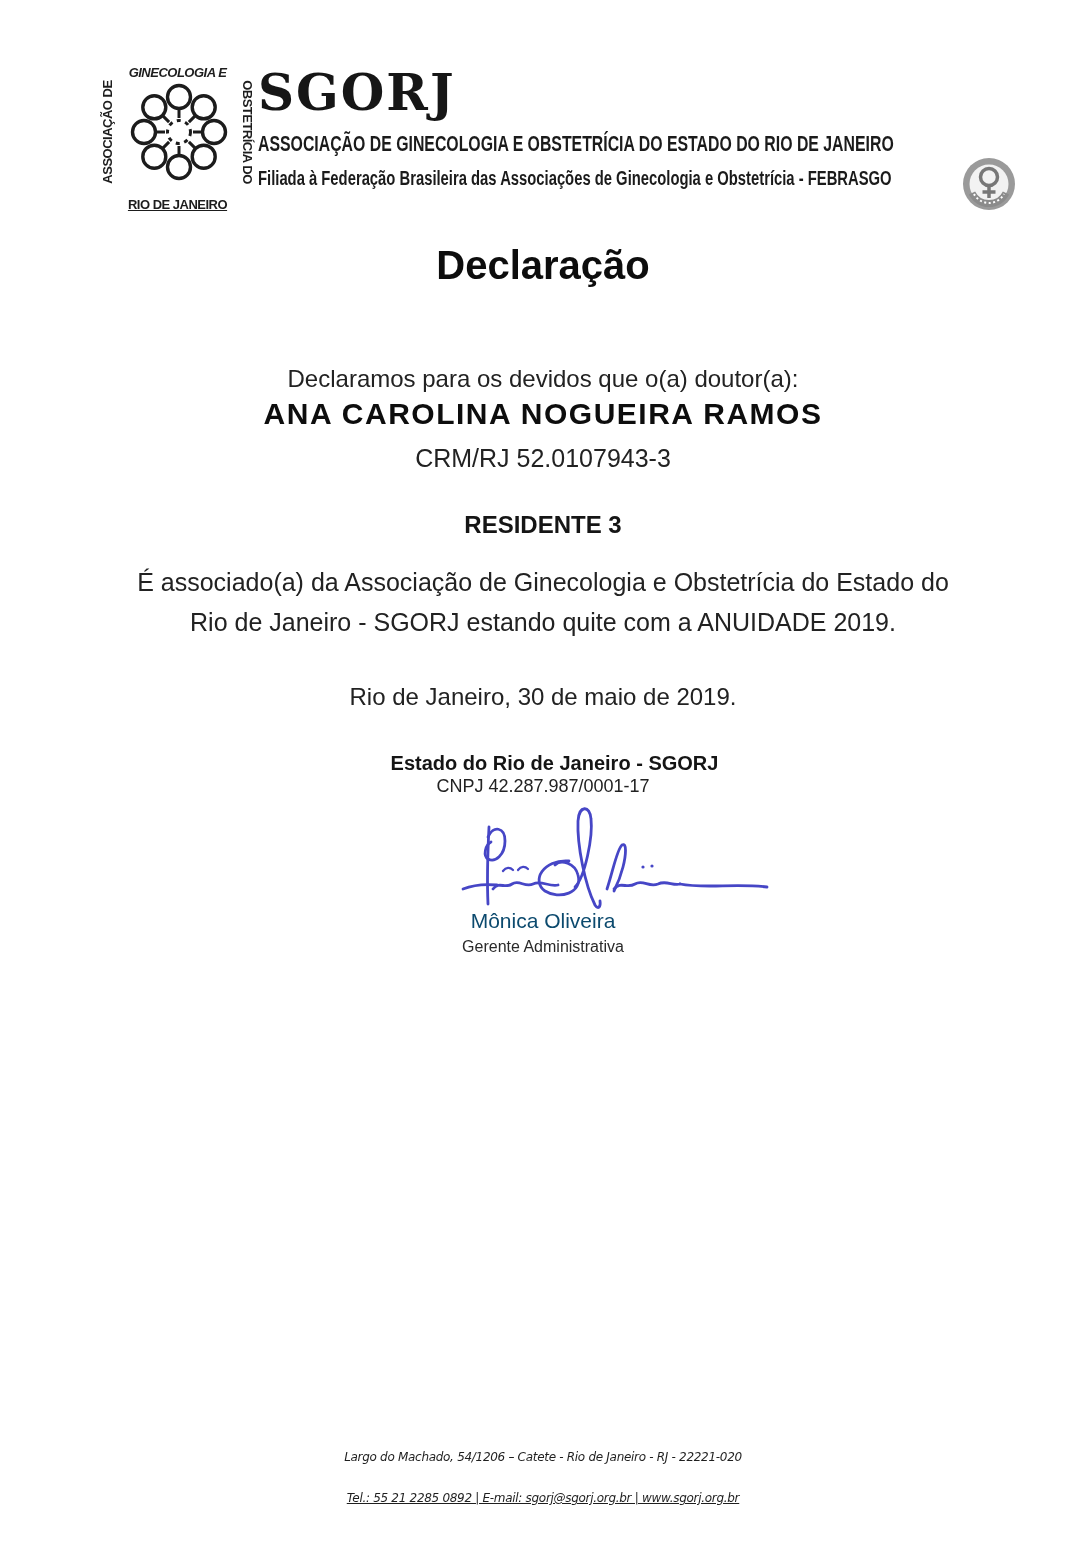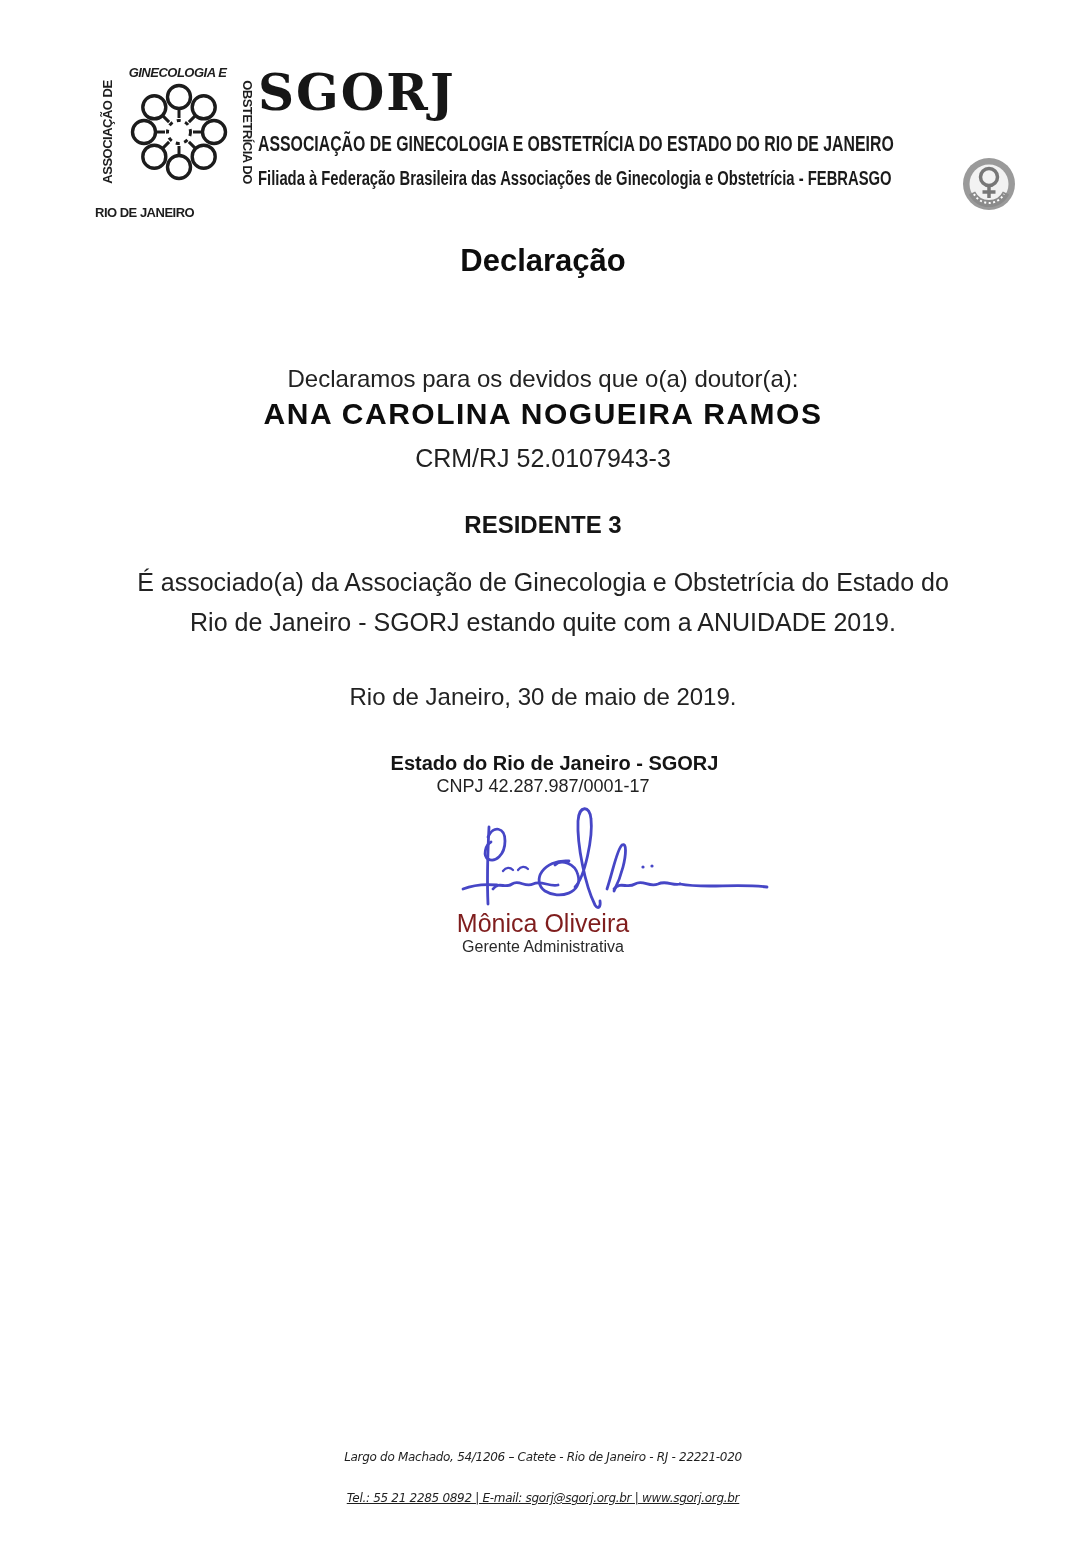--- a/index.html
+++ b/index.html
@@ -15,21 +15,21 @@
   .abs{position:absolute;}
   .ctr{left:0;right:0;text-align:center;}
 
   
   .emblem{left:95px;top:57px;width:165px;height:155px;}
   .emblem-label{
     font-weight:bold;font-size:13px;letter-spacing:-0.5px;
     color:#1d1d1d;white-space:nowrap;
   }
   .emblem-top{left:0;right:0;top:8px;text-align:center;font-style:italic;}
-  .emblem-bottom{left:0;right:0;top:148px;text-align:left;}
+  .emblem-bottom{left:0;right:0;top:140px;text-align:center;text-decoration:underline;}
   .emblem-side{top:75px;transform:translate(-50%,-50%) rotate(-90deg);}
   .emblem-side.right{transform:translate(-50%,-50%) rotate(90deg);}
   .emblem-left{left:12px;}
   .emblem-right{left:152px;}
 
   .acronym{
     left:258px;top:68px;
     font-family:"DejaVu Serif","Liberation Serif",serif;
     font-weight:bold;font-size:50px;letter-spacing:2px;line-height:1;
     color:#161616;
@@ -42,37 +42,37 @@
   }
   .affil-line{
     left:258px;top:167px;
     font-weight:bold;font-size:20px;white-space:nowrap;
     transform:scaleX(0.74);transform-origin:left top;
     color:#1b1b1b;
   }
   .febrasgo{left:962px;top:157px;width:54px;height:54px;}
 
   
-  .doc-title{top:243px;font-size:31px;font-weight:bold;color:#0d0d0d;}
+  .doc-title{top:243px;font-size:40px;font-weight:bold;color:#0d0d0d;}
   .intro{top:365px;font-size:24px;color:#222;}
   .doctor-name{top:397px;font-size:30px;font-weight:bold;letter-spacing:1.5px;color:#0d0d0d;}
   .crm{top:444px;font-size:25px;color:#222;}
   .category{top:511px;font-size:24px;font-weight:bold;color:#151515;}
   .body-par{
     top:562px;left:123px;width:840px;
     font-size:25px;line-height:40px;text-align:center;color:#222;
   }
   .date-line{top:683px;font-size:24px;color:#222;}
 
   
   .sig-org1{top:729px;font-size:20px;font-weight:bold;color:#151515;}
   .sig-org2{top:752px;font-size:20px;font-weight:bold;color:#151515;padding-left:23px;}
   .cnpj{top:776px;font-size:18px;color:#222;}
   .signature-svg{left:415px;top:797px;width:372px;height:120px;}
-  .signer-name{top:909px;font-size:25px;color:#7f1d1d;}
+  .signer-name{top:909px;font-size:21px;color:#0c4a6e;}
   .signer-role{top:938px;font-size:16px;color:#2a2a2a;}
 
   
   .footer-line{
     font-family:"DejaVu Sans","Liberation Sans",sans-serif;
     font-style:italic;font-size:12px;color:#1f1f1f;letter-spacing:-0.3px;
   }
   .footer1{top:1450px;}
   .footer2{top:1491px;text-decoration:underline;}
 </style>

